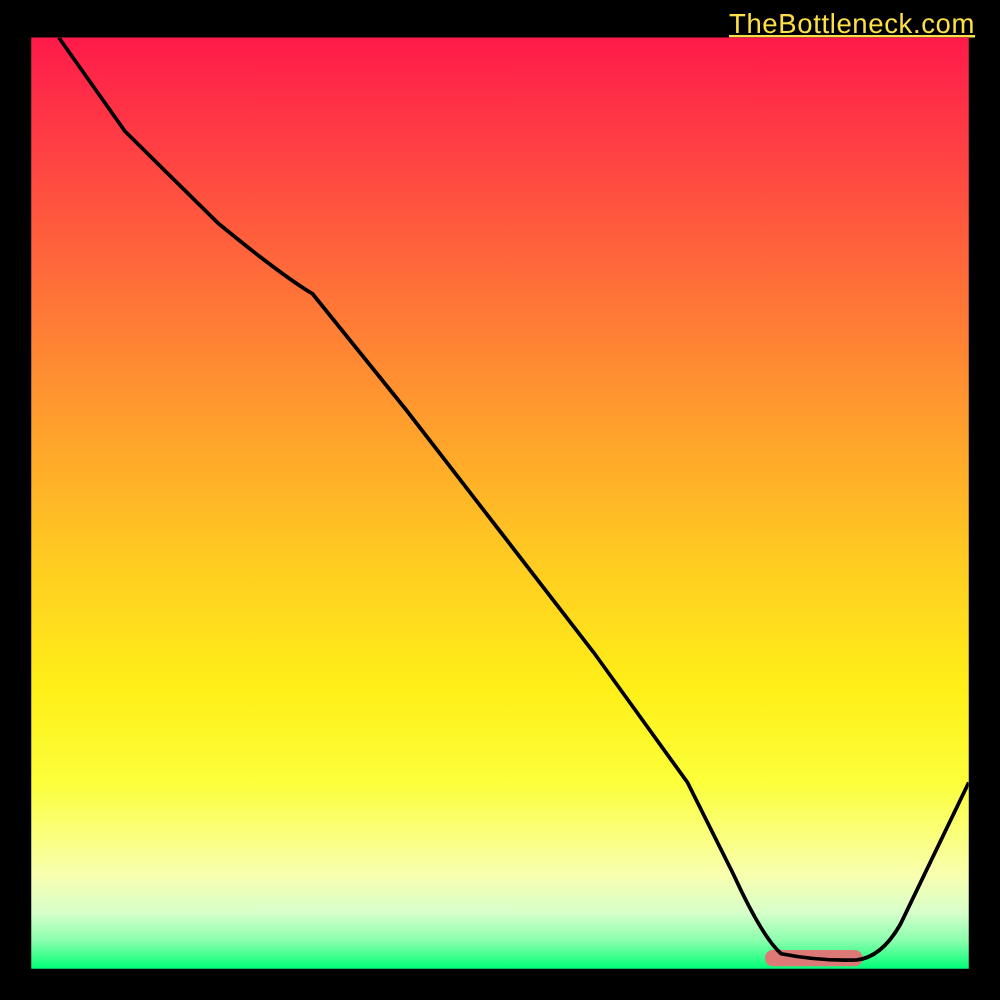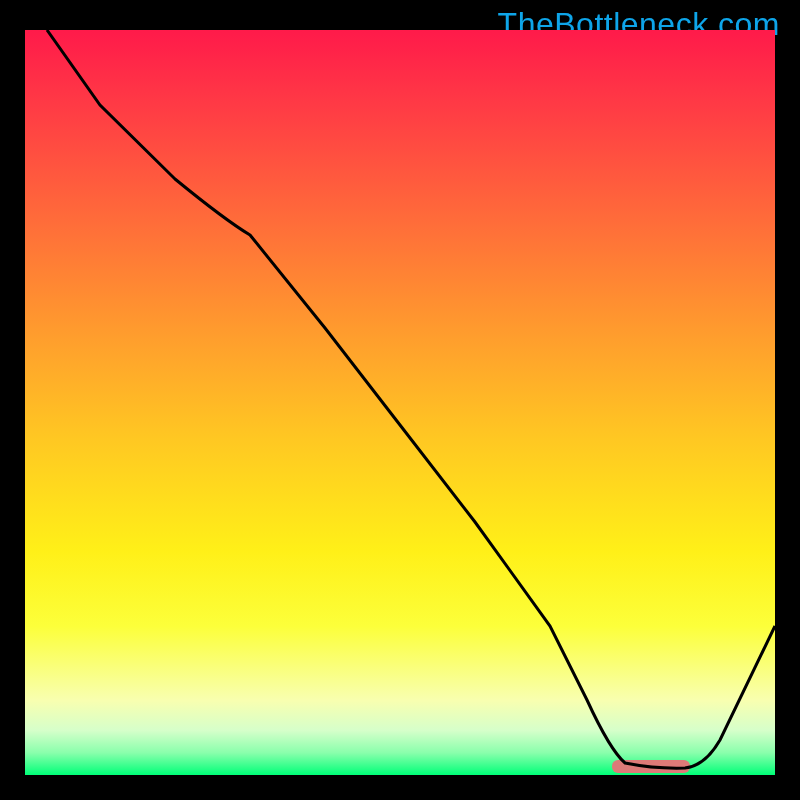--- a/index.html
+++ b/index.html
@@ -8,24 +8,25 @@
     width: 800px;
     height: 800px;
     background: #000000;
     font-family: Arial, Helvetica, sans-serif;
     position: relative;
   }
   .watermark {
     position: absolute;
     top: 6px;
     right: 20px;
-    color: #0ea5e9;
-    font-size: 32px;
+    color: #fde047;
+    font-size: 22px;
     font-weight: 500;
     letter-spacing: 0.5px;
+    text-decoration: underline;
   }
   .plot-area {
     position: absolute;
     left: 25px;
     top: 30px;
     width: 750px;
     height: 745px;
   }
   .gradient-bg {
     position: absolute;

